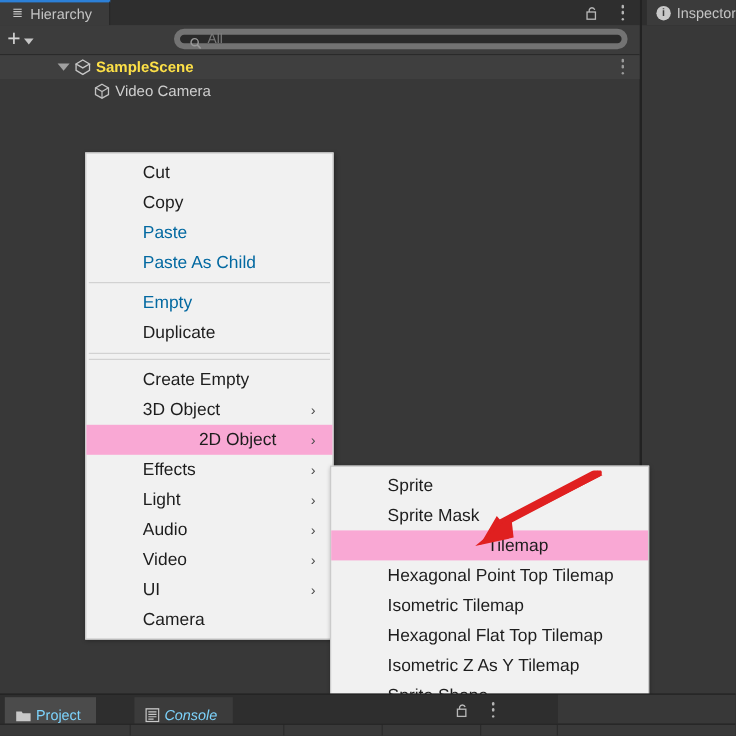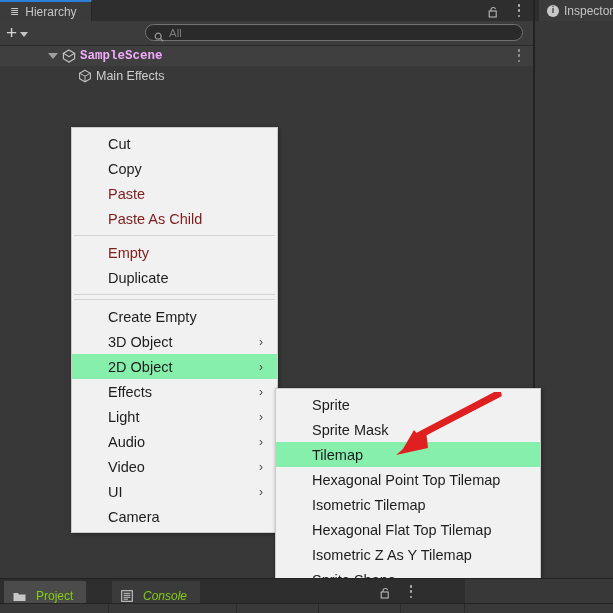--- a/index.html
+++ b/index.html
@@ -106,21 +106,21 @@
     border-left: 4px solid transparent;
     border-right: 4px solid transparent;
     border-top: 5px solid #c6c6c6;
     margin-top: 3px;
   }
   .searchbox {
     position: absolute;
     left: 145px; top: 3px;
     width: 378px; height: 17px;
     background: #2a2a2a;
-    border: 1px solid #737373;
+    border: 5px solid #737373;
     border-radius: 9px;
     display: flex;
     align-items: center;
     padding: 0 8px;
     box-sizing: border-box;
   }
   .mag {
     width: 10px; height: 10px;
     margin-right: 5px;
     flex: 0 0 auto;
@@ -148,21 +148,21 @@
   }
   .tri {
     position: absolute;
     left: 48px; top: 7px;
     width: 0; height: 0;
     border-left: 5px solid transparent;
     border-right: 5px solid transparent;
     border-top: 6px solid #a0a0a0;
   }
   .scene-ico { position: absolute; left: 62px; top: 3px; }
-  .scene-lbl { position: absolute; left: 80px; font-weight: bold; color: #f0abfc; font-family: Liberation Mono, monospace; }
+  .scene-lbl { position: absolute; left: 80px; font-weight: bold; color: #fde047; }
   .cube-ico { position: absolute; left: 78px; top: 3px; }
   .cam-lbl { position: absolute; left: 96px; color: #cfcfcf; }
   .row-kebab {
     position: absolute;
     right: 12px; top: 3px;
     width: 4px; height: 13px;
     display: flex; flex-direction: column;
     justify-content: space-between; align-items: center;
   }
   .row-kebab i { width: 2.5px; height: 2.5px; background: #9a9a9a; border-radius: 50%; }
@@ -207,24 +207,24 @@
   .bottom-panel {
     position: absolute;
     left: 0; top: 578px;
     width: 613px; height: 35px;
     background: #2e2e2e;
     border-top: 1px solid #222;
   }
   .btab {
     position: absolute;
     top: 2px; height: 29px;
-    display: flex; align-items: center; gap: 10px;
+    display: flex; align-items: center; gap: 4px;
     padding: 0 13px 0 9px;
     font-size: 12px;
-    color: #84cc16;
+    color: #7dd3fc;
     box-sizing: border-box;
   }
   .btab.active { background: #4b4b4b; }
   .btab.idle { background: #3b3b3b; }
   .bfolder { width: 13px; height: 10px; flex: 0 0 auto; }
   .bconsole { width: 12px; height: 12px; flex: 0 0 auto; }
   .bottom-lock { position: absolute; right: 222px; top: 6px; width: 11px; height: 12px; }
   .bottom-kebab {
     position: absolute; right: 200px; top: 6px;
     width: 4px; height: 13px;
@@ -260,27 +260,27 @@
     padding: 3px 0;
   }
   .menu-main { left: 71px; top: 127px; width: 207px; }
   .menu-sub  { left: 275px; top: 388px; width: 266px; }
 
   .mitem {
     position: relative;
     height: 25px;
     display: flex;
     align-items: center;
-    padding-left: 36px;
+    padding-left: 47px;
     font-size: 14.5px;
     color: #1d1d1d;
     white-space: nowrap;
   }
-  .mitem.disabled { color: #7f1d1d; }
-  .mitem.highlight { background: #86efac; }
+  .mitem.disabled { color: #0369a1; }
+  .mitem.highlight { background: #f9a8d4; justify-content: center; }
   .marrow {
     position: absolute;
     right: 14px;
     font-size: 12px;
     color: #4a4a4a;
     line-height: 1;
   }
   .msep {
     height: 1px;
     background: #d2d2d2;
@@ -352,21 +352,21 @@
             <i></i>
           </span>
       </div>
       <div class="hrow">
         <span class="cube-ico">
           <svg viewBox="0 0 14 14" width="14" height="14">
             <path d="M7 1.2 L12.4 4.2 L12.4 9.8 L7 12.8 L1.6 9.8 L1.6 4.2 Z" fill="none" stroke="#c2c2c2" stroke-width="1.1"></path>
             <path d="M1.6 4.2 L7 7.2 L12.4 4.2 M7 7.2 L7 12.8" fill="none" stroke="#c2c2c2" stroke-width="1"></path>
           </svg>
         </span>
-        <span class="cam-lbl">Main Effects</span>
+        <span class="cam-lbl">Video Camera</span>
       </div>
     </div>
   </div>
 
   <div class="inspector-panel">
     <div class="insp-tabbar">
       <div class="insp-tab">
         <span class="info-ico">i</span>
         <span>Inspector</span>
       </div>

